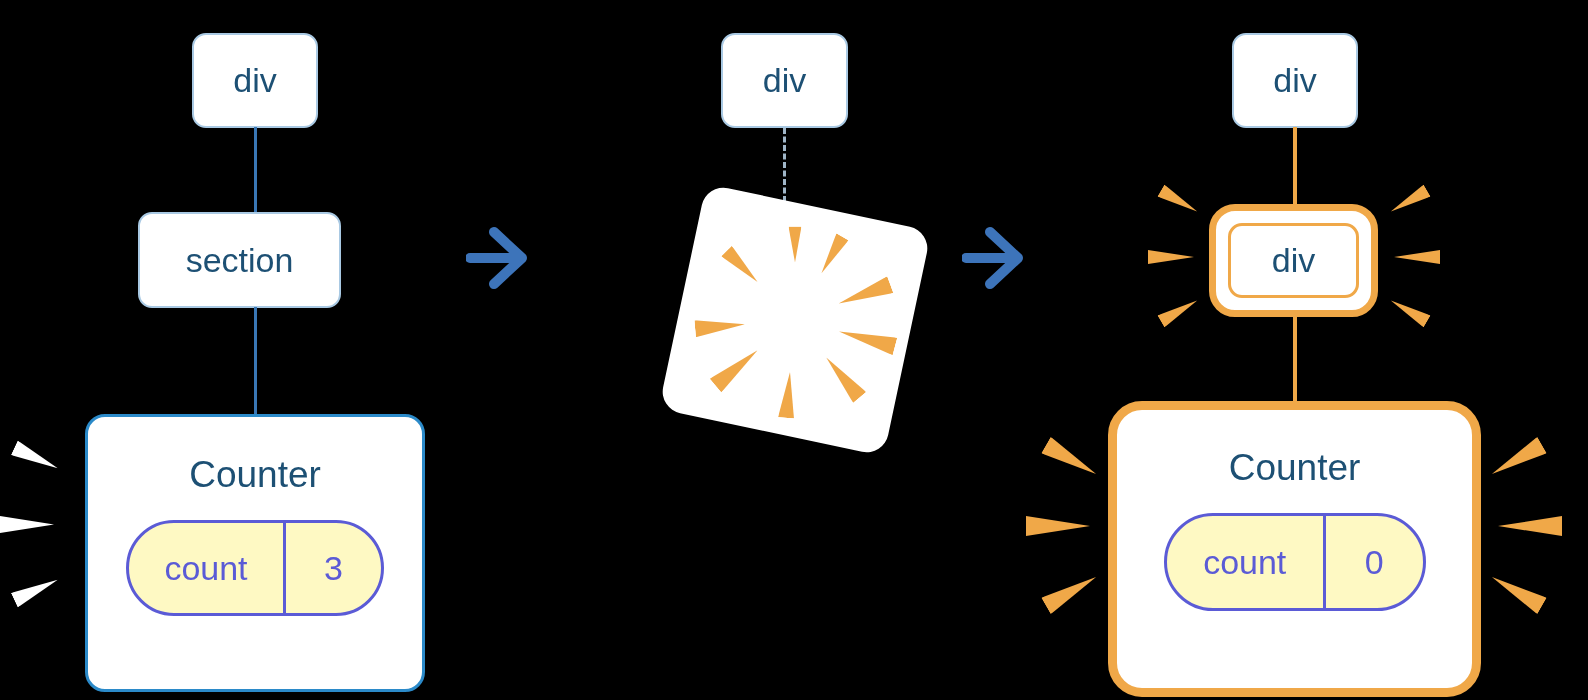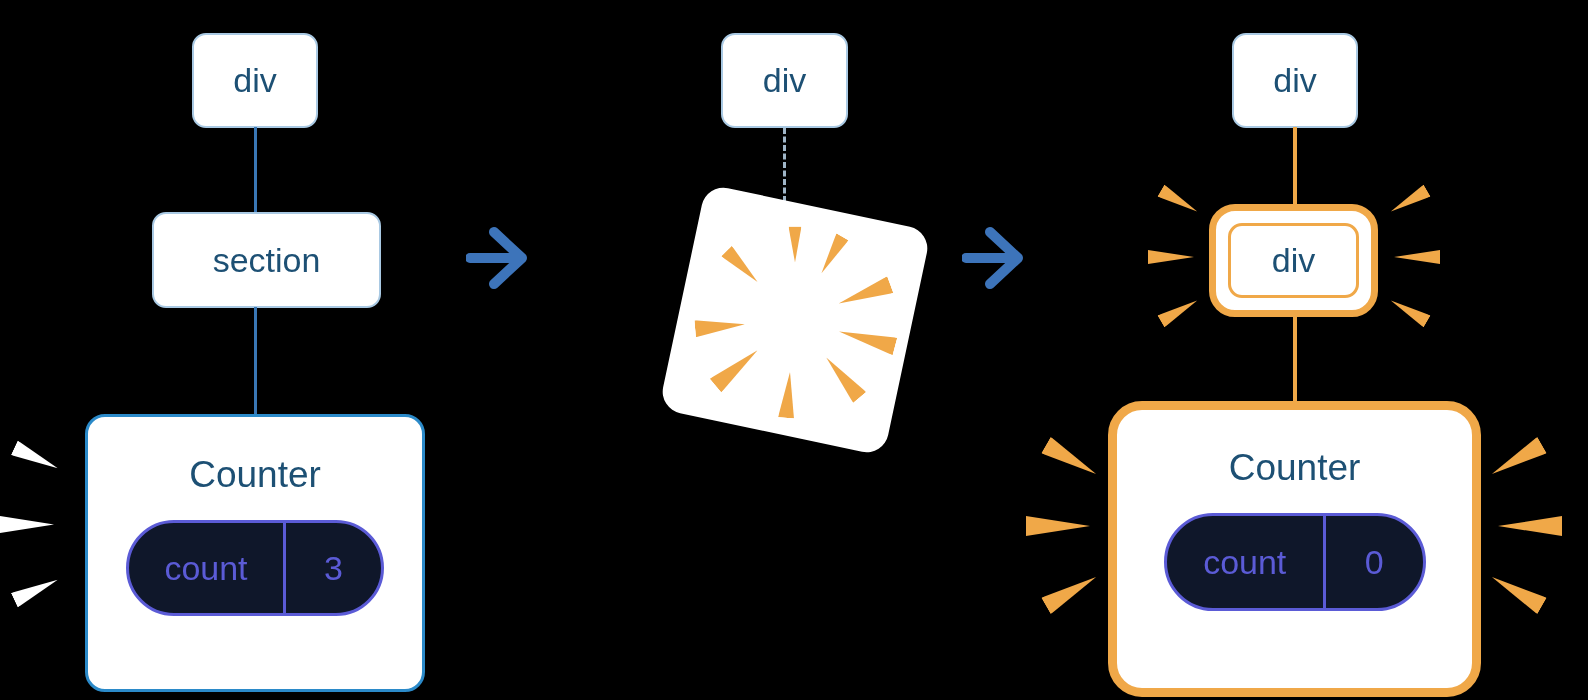--- a/index.html
+++ b/index.html
@@ -18,21 +18,21 @@
   .edge.dashed{width:0;background:none;border-left:3px dashed var(--dashed-edge,#a0b6c8);}
   .component{
     position:absolute;background:#fff;box-sizing:border-box;
     border:3px solid var(--counter-border,#2b8ac9);border-radius:20px;
     display:flex;flex-direction:column;align-items:center;
   }
   .component.hl{border:9px solid var(--highlight-orange,#f0a848);border-radius:34px;}
   .component-title{color:var(--node-text,#1d5074);font-size:37px;font-weight:500;margin-top:37px;}
   .pill{
     display:flex;box-sizing:border-box;border:3px solid var(--pill-accent,#5b5bd6);
-    border-radius:70px;overflow:hidden;background:#0f172a;margin-top:24px;
+    border-radius:70px;overflow:hidden;background:#fef9c3;margin-top:24px;
   }
   .pill-key{flex:1.62;display:flex;align-items:center;justify-content:center;
     color:var(--pill-accent,#5b5bd6);font-size:34px;}
   .pill-value{flex:1;display:flex;align-items:center;justify-content:center;
     color:var(--pill-accent,#5b5bd6);font-size:34px;
     border-left:3px solid var(--pill-accent,#5b5bd6);}
   .burst{
     position:absolute;background:var(--highlight-orange,#f0a848);
     clip-path:polygon(100% 50%, 0 0, 0 100%);
   }
@@ -53,21 +53,21 @@
     color:var(--node-text,#1d5074);font-size:34px;font-weight:500;
   }
 </style>
 </head>
 <body>
 
 <div class="canvas">
 
   <div class="node" style="left:192px;top:33px;width:126px;height:95px;">div</div>
   <div class="edge" style="left:254px;top:127px;height:86px;"></div>
-  <div class="node" style="left:152px;top:212px;width:229px;height:96px;">section</div>
+  <div class="node" style="left:138px;top:212px;width:203px;height:96px;">section</div>
   <div class="edge" style="left:254px;top:307px;height:109px;"></div>
 
   <div class="component" style="left:85px;top:414px;width:340px;height:278px;">
     <div class="component-title">Counter</div>
     <div class="pill" style="width:258px;height:96px;">
       <span class="pill-key">count</span>
       <span class="pill-value">3</span>
     </div>
   </div>
 

